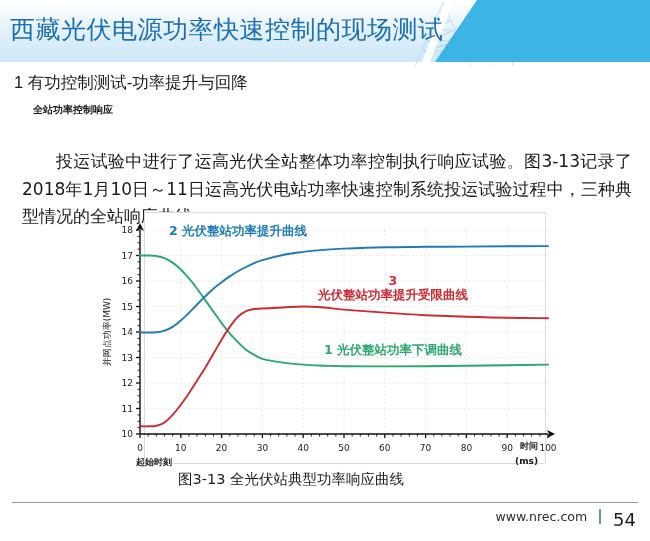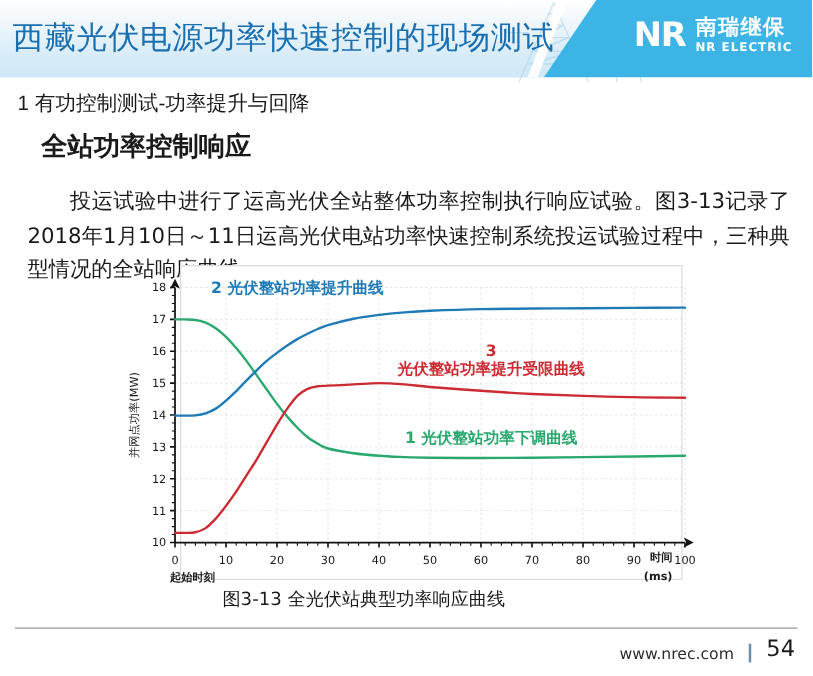--- a/index.html
+++ b/index.html
@@ -45,21 +45,21 @@
   .logo-words{display:flex;flex-direction:column;line-height:1;}
   .logo-cn{font-size:17px;color:#ffffff;font-weight:bold;letter-spacing:1px;}
   .logo-en{font-size:9.5px;color:#ffffff;font-weight:bold;letter-spacing:.8px;margin-top:3px;}
 
   
   .h1{
     position:absolute;left:14px;top:72px;font-size:16.5px;color:#1a1a1a;
     font-family:Liberation Sans, sans-serif;white-space:nowrap;
   }
   .h2{
-    position:absolute;left:33px;top:103px;font-size:21px;color:#1a1a1a;font-weight:bold;
+    position:absolute;left:33px;top:103px;font-size:10px;color:#1a1a1a;font-weight:bold;
     font-family:"DejaVu Sans","Liberation Sans",sans-serif;white-space:nowrap;
   }
 
   
   .para{
     position:absolute;left:22px;top:148px;width:610px;
     font-size:17px;line-height:1.62;color:#1a1a1a;text-align:justify;
     text-indent:2em;
     font-family:"DejaVu Sans","Liberation Sans",sans-serif;
   }
@@ -72,21 +72,21 @@
   .chart-svg{position:absolute;left:96px;top:212px;width:460px;height:258px;}
   .fig-caption{
     position:absolute;left:0;top:470px;width:582px;text-align:center;
     font-size:14.5px;color:#1a1a1a;
     font-family:"DejaVu Sans","Liberation Sans",sans-serif;
   }
 
   
   .footer-rule{position:absolute;left:12px;top:502px;width:626px;height:1px;background:#9a9a9a;}
   .footer{
-    position:absolute;right:14px;top:509px;display:flex;align-items:flex-end;gap:12px;
+    position:absolute;right:14px;top:509px;display:flex;align-items:flex-start;gap:12px;
     font-size:12.5px;color:#2b2b2b;
     font-family:"DejaVu Sans","Liberation Sans",sans-serif;
   }
   .footer-sep{width:2px;height:15px;background:#6f8fa8;}
   .footer-page{font-size:18px;color:#1a1a1a;}
 
   .axis-label{font-size:9px;fill:#1a1a1a;font-family:"DejaVu Sans","Liberation Sans",sans-serif;}
   .axis-label-cn{font-size:9px;fill:#1a1a1a;font-weight:bold;font-family:"DejaVu Sans","Liberation Sans",sans-serif;}
   .curve-lbl{font-size:12.5px;font-weight:bold;font-family:"DejaVu Sans","Liberation Sans",sans-serif;}
 </style>
@@ -105,27 +105,20 @@
       <path d="M20 30 L38 30 M20 30 L20 24 M78 30 L98 30 M98 30 L98 24"></path>
       <path d="M108 70 L118 12 M118 12 L128 70 M110 52 L126 52 M113 38 L123 38"></path>
     </g>
   </svg>
 
   <div class="banner-diag"></div>
   <div class="banner-right"></div>
 
   <div class="banner-title">西藏光伏电源功率快速控制的现场测试</div>
 
-  <div class="logo">
-    <span class="logo-nr">NR</span>
-    <span class="logo-words">
-      <span class="logo-cn">南瑞继保</span>
-      <span class="logo-en">NR ELECTRIC</span>
-    </span>
-  </div>
 </div>
 
 <div class="h1">1 有功控制测试-功率提升与回降</div>
 <div class="h2">全站功率控制响应</div>
 
 <div class="para">投运试验中进行了运高光伏全站整体功率控制执行响应试验。图3-13记录了2018年1月10日～11日运高光伏电站功率快速控制系统投运试验过程中，三种典型情况的全站响应曲线。</div>
 
 <div class="figure-box"></div>
 <svg class="chart-svg" viewBox="0 0 460 258">
     <line x1="44" y1="196.5" x2="452" y2="196.5" stroke="#e2e2e2" stroke-width="0.7" stroke-dasharray="2,2"></line>

